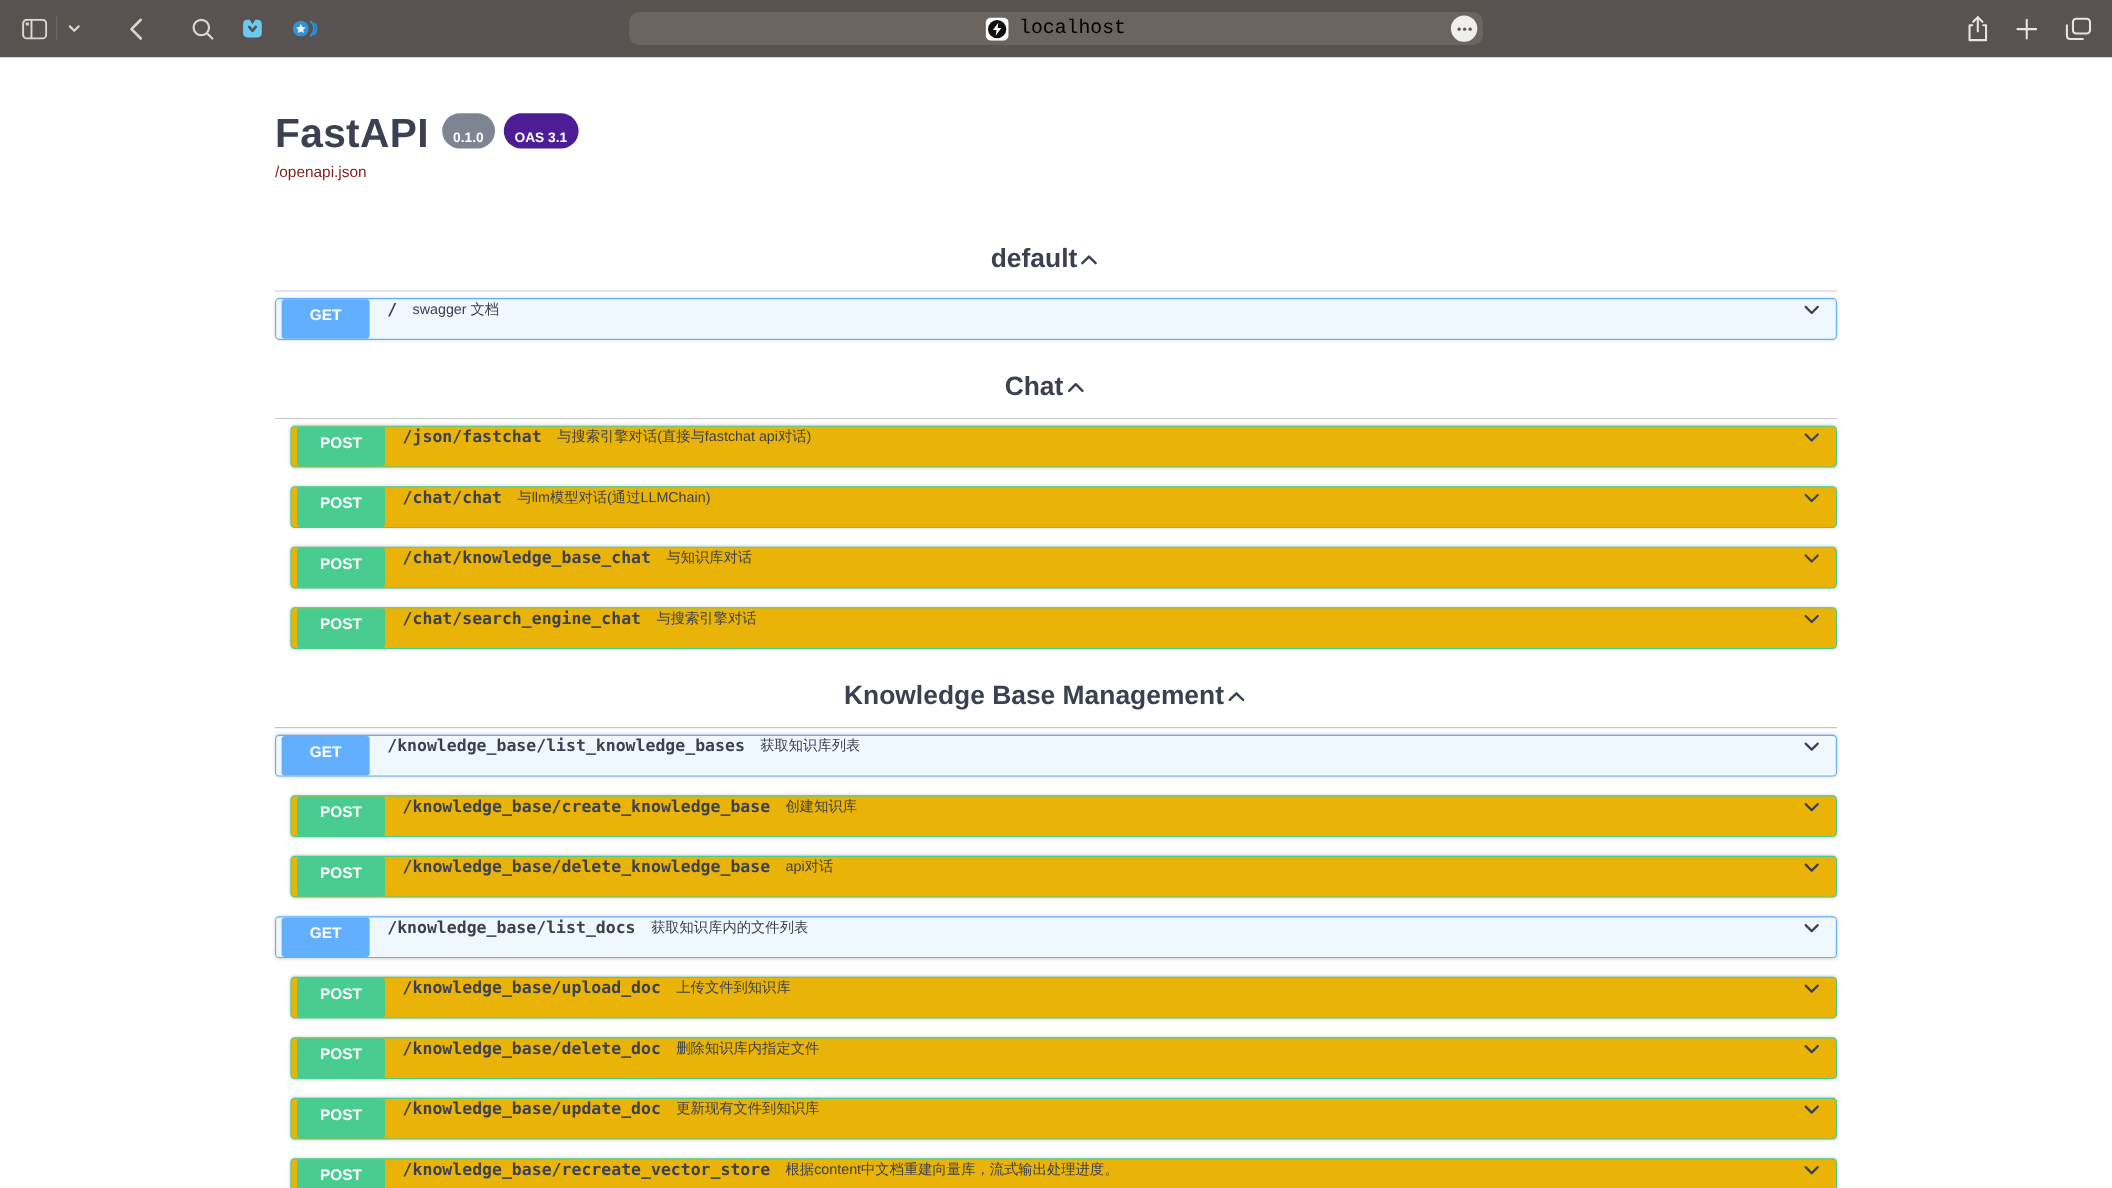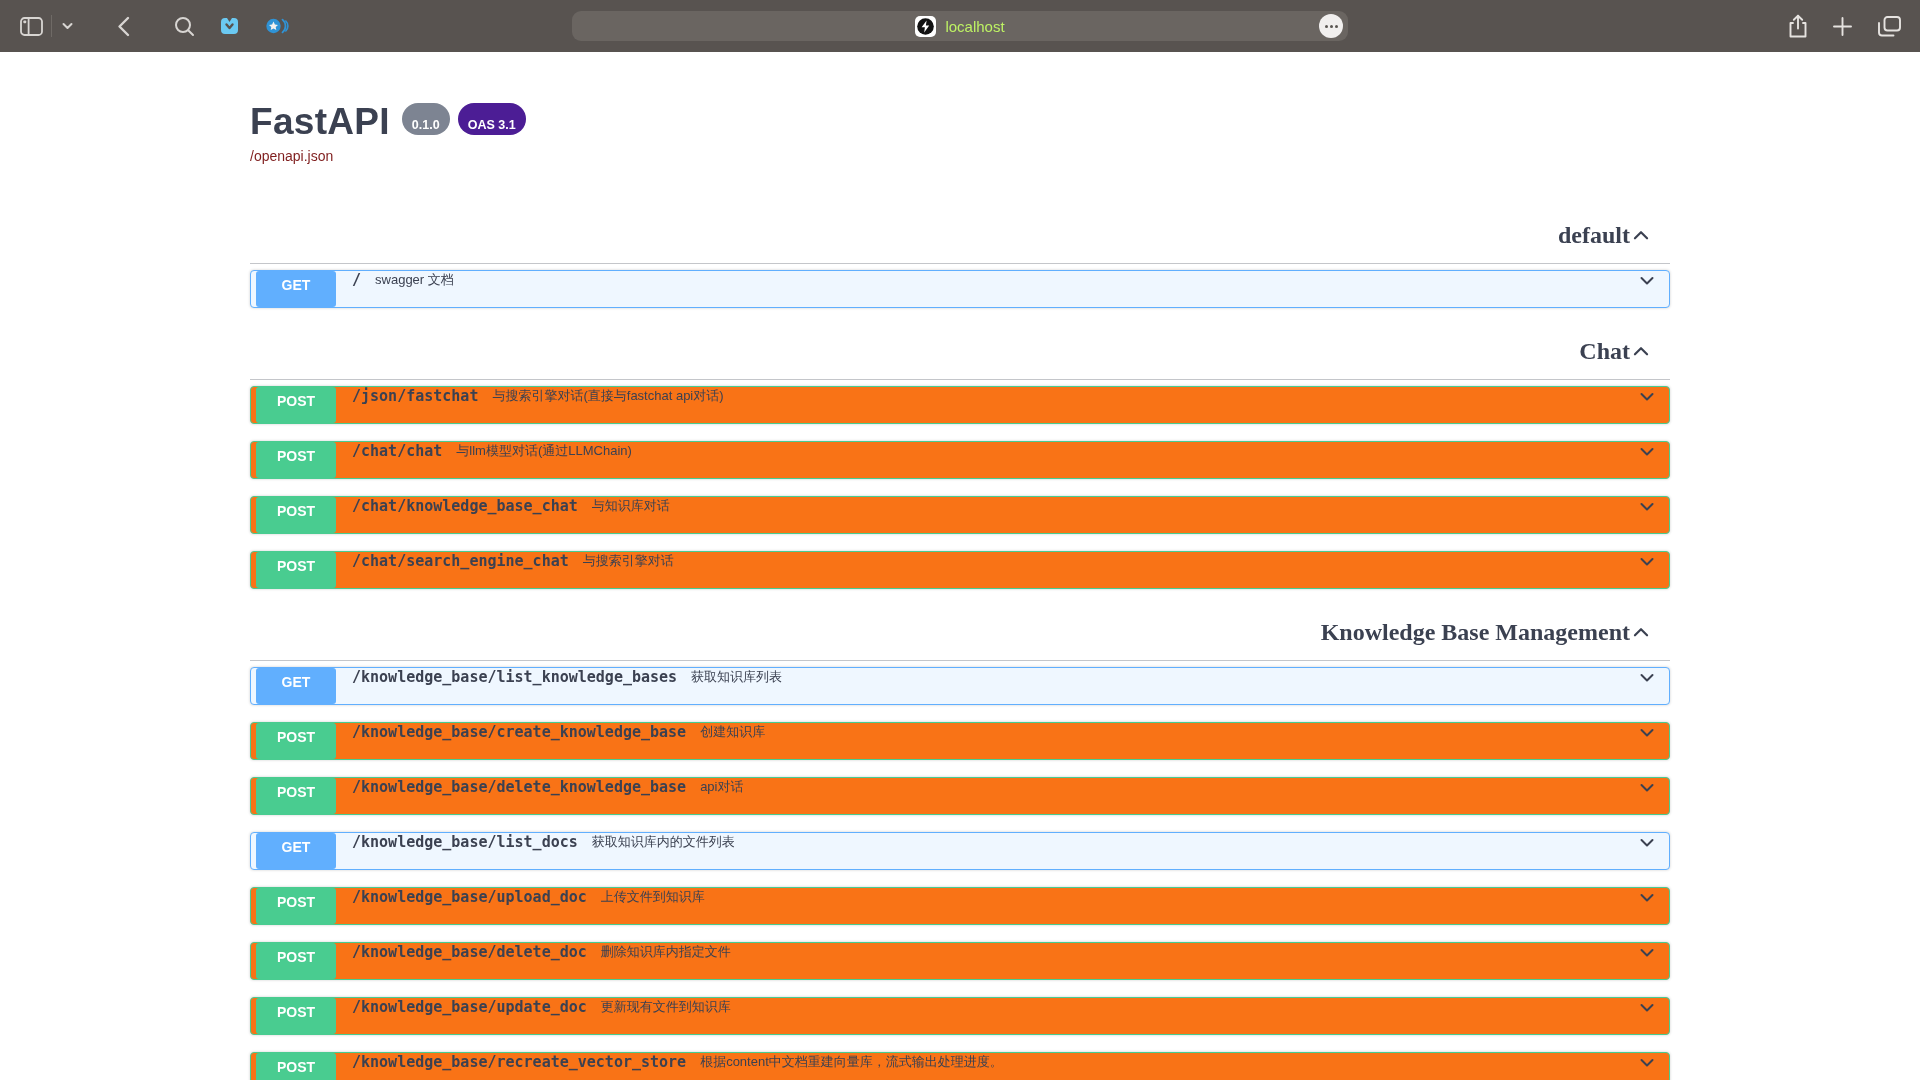--- a/index.html
+++ b/index.html
@@ -10,53 +10,53 @@
   .toolbar { position:relative; width:1920px; height:52px; background:#585350; }
   .tb-left { position:absolute; left:20px; top:0; height:52px; display:flex; align-items:center; }
   .tb-icon { display:flex; align-items:center; justify-content:center; cursor:default; }
   .tb-icon svg { display:block; }
   .tb-sep { width:1px; height:22px; background:#6f6a66; margin:0 10px 0 8px; }
   .sp18 { width:22px; }
   .url-bar { position:absolute; left:50%; top:11px; transform:translateX(-50%);
              width:776px; height:30px; background:#6a6561; border-radius:9px;
              display:flex; align-items:center; justify-content:center; }
   .url-center { display:flex; align-items:center; gap:9px; }
-  .url-text { color:#bef264; font-size:15px; }
+  .url-text { color:#000000; font-size:18px;font-family:Liberation Mono, monospace; }
   .more-btn { position:absolute; right:5px; top:3px; width:24px; height:24px; border-radius:50%;
               background:#f1efee; display:flex; align-items:center; justify-content:center; gap:2px; }
   .more-btn i { width:3px; height:3px; border-radius:50%; background:#5a5document6; background:#5a5652; display:block; }
   .tb-right { position:absolute; right:18px; top:0; height:52px; display:flex; align-items:center; gap:24px; }
 
   
   .page { width:1920px; height:1028px; background:#fff; overflow:hidden; }
   .wrapper { width:1420px; margin:0 auto; padding-top:48px; }
 
   .info h1 { display:flex; align-items:flex-start; color:#3b4151; }
   .api-title { font-size:37px; font-weight:bold; line-height:44px; letter-spacing:.3px; }
   .badge { font-size:12.5px; font-weight:bold; color:#fff; border-radius:57px;
            padding:16px 10px 3px; margin-top:3px; line-height:1; }
   .badge.ver { background:#7d8492; margin-left:12px; }
   .badge.oas { background:#4c1d95; margin-left:8px; }
   .spec-link { display:inline-block; margin-top:4px; color:#7f1d1d; font-size:14px;
                text-decoration:none; cursor:pointer; }
 
   #sections { margin-top:44px; }
   .tag-section { margin-bottom:0; }
-  .tag-header { display:flex; align-items:center; justify-content:flex-end;
+  .tag-header { display:flex; align-items:center; justify-content:center;
                 padding:12px 18px 14px 0; border-bottom:1px solid rgba(59,65,81,.3);
-                margin-bottom:6px; cursor:pointer;font-family:Liberation Serif, serif; }
+                margin-bottom:6px; cursor:pointer; }
   .tag-title { font-size:24px; font-weight:bold; color:#3b4151; line-height:28px; }
   .chev { flex:0 0 auto; }
   .chev polyline { fill:none; stroke:#3b4151; stroke-width:2; stroke-linecap:round; stroke-linejoin:round; }
 
   .opblock { height:38px; margin-bottom:17px; border-radius:4px; border:1px solid;
              display:flex; padding:0 12px 0 5px;
              box-shadow:0 0 3px rgba(0,0,0,.19); cursor:pointer; }
   .opblock.get  { background:#eff7ff; border-color:#61affe; }
-  .opblock.post { background:#f97316; border-color:#49cc90; }
+  .opblock.post { background:#eab308; border-color:#49cc90;margin-left:14px; }
   .method { min-width:80px; text-align:center; border-radius:3px; padding:7px 0;
             font-size:14px; font-weight:bold; color:#fff; line-height:1;
             font-family:"Liberation Sans", sans-serif; }
   .opblock.get  .method { background:#61affe; }
   .opblock.post .method { background:#49cc90; }
   .path { margin:0 14px 0 16px; font-family:"DejaVu Sans Mono", monospace;
           font-weight:bold; font-size:15px; color:#3b4151; letter-spacing:0; }
   .summary { font-size:13px; color:#3b4151; }
   .opblock .chev { margin-left:auto; }
 </style>

